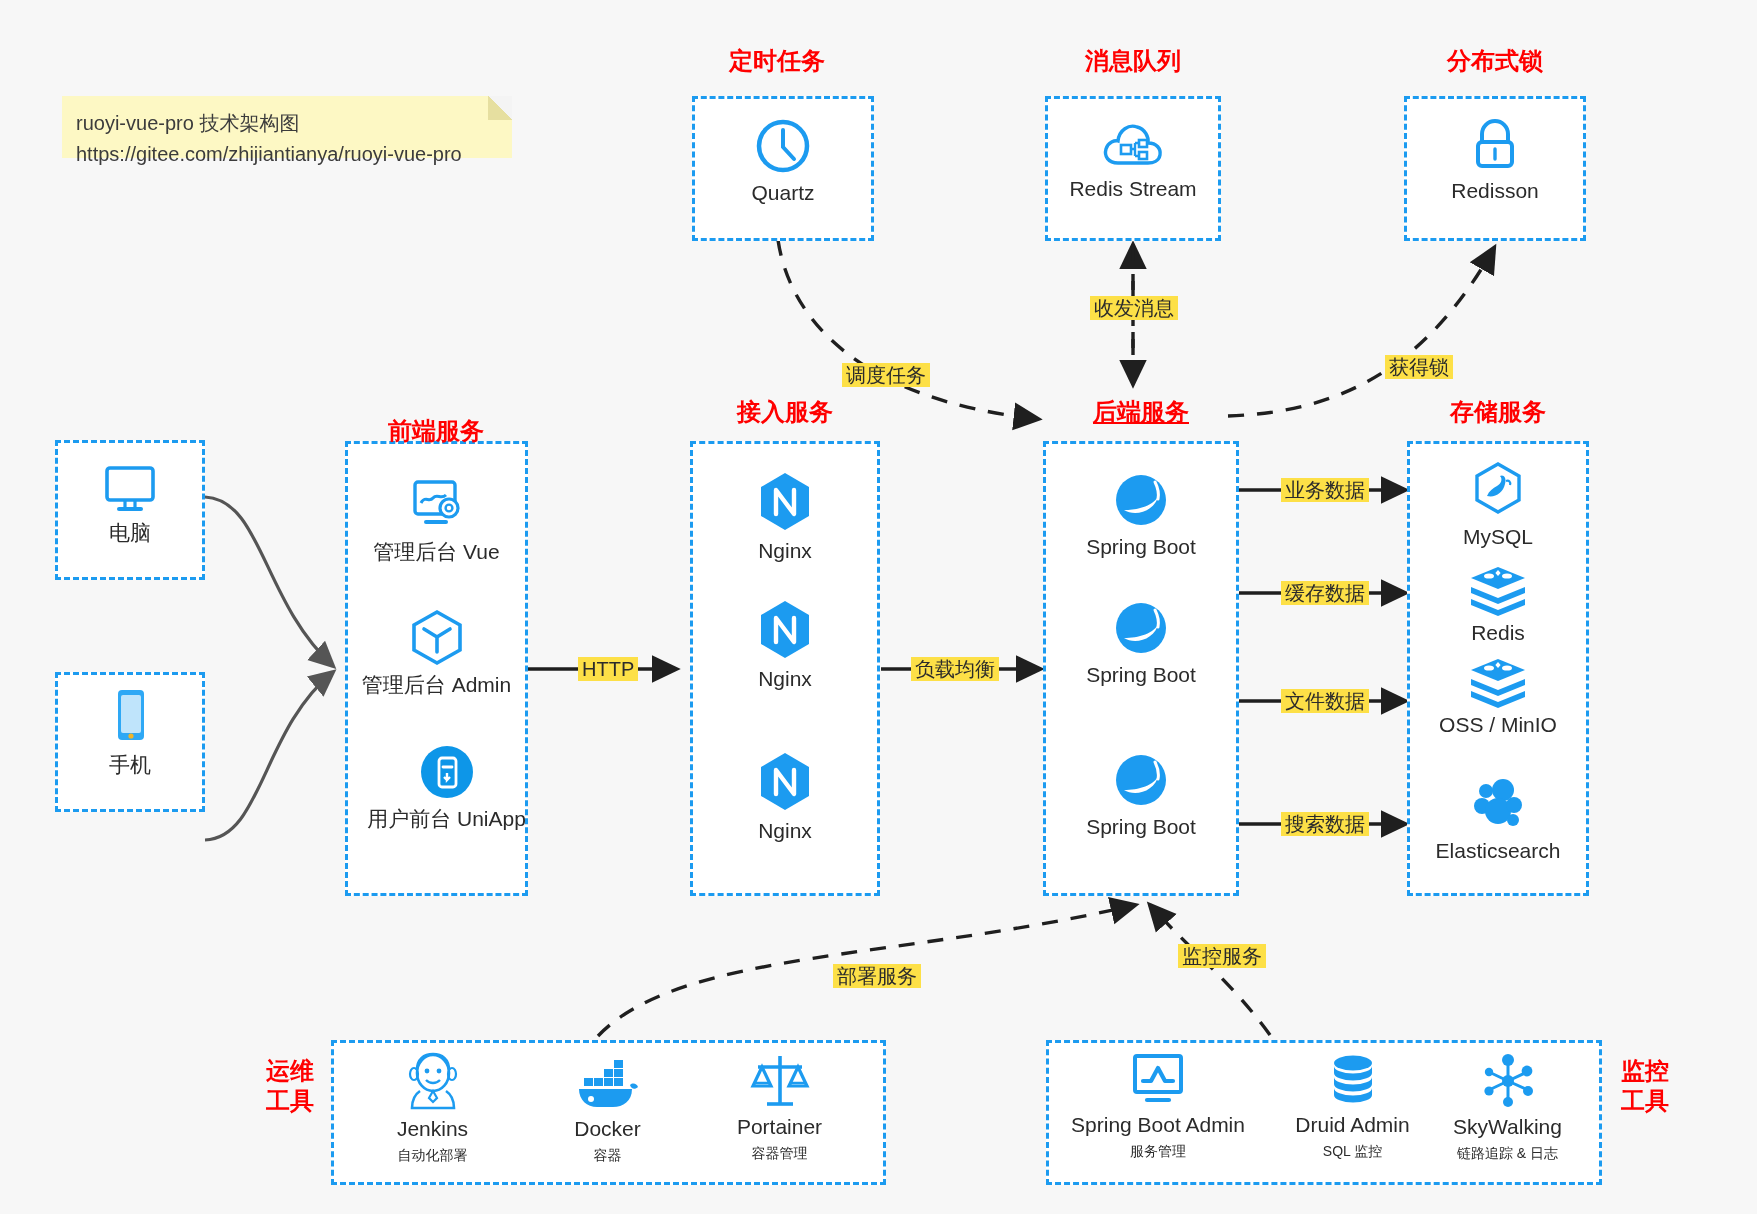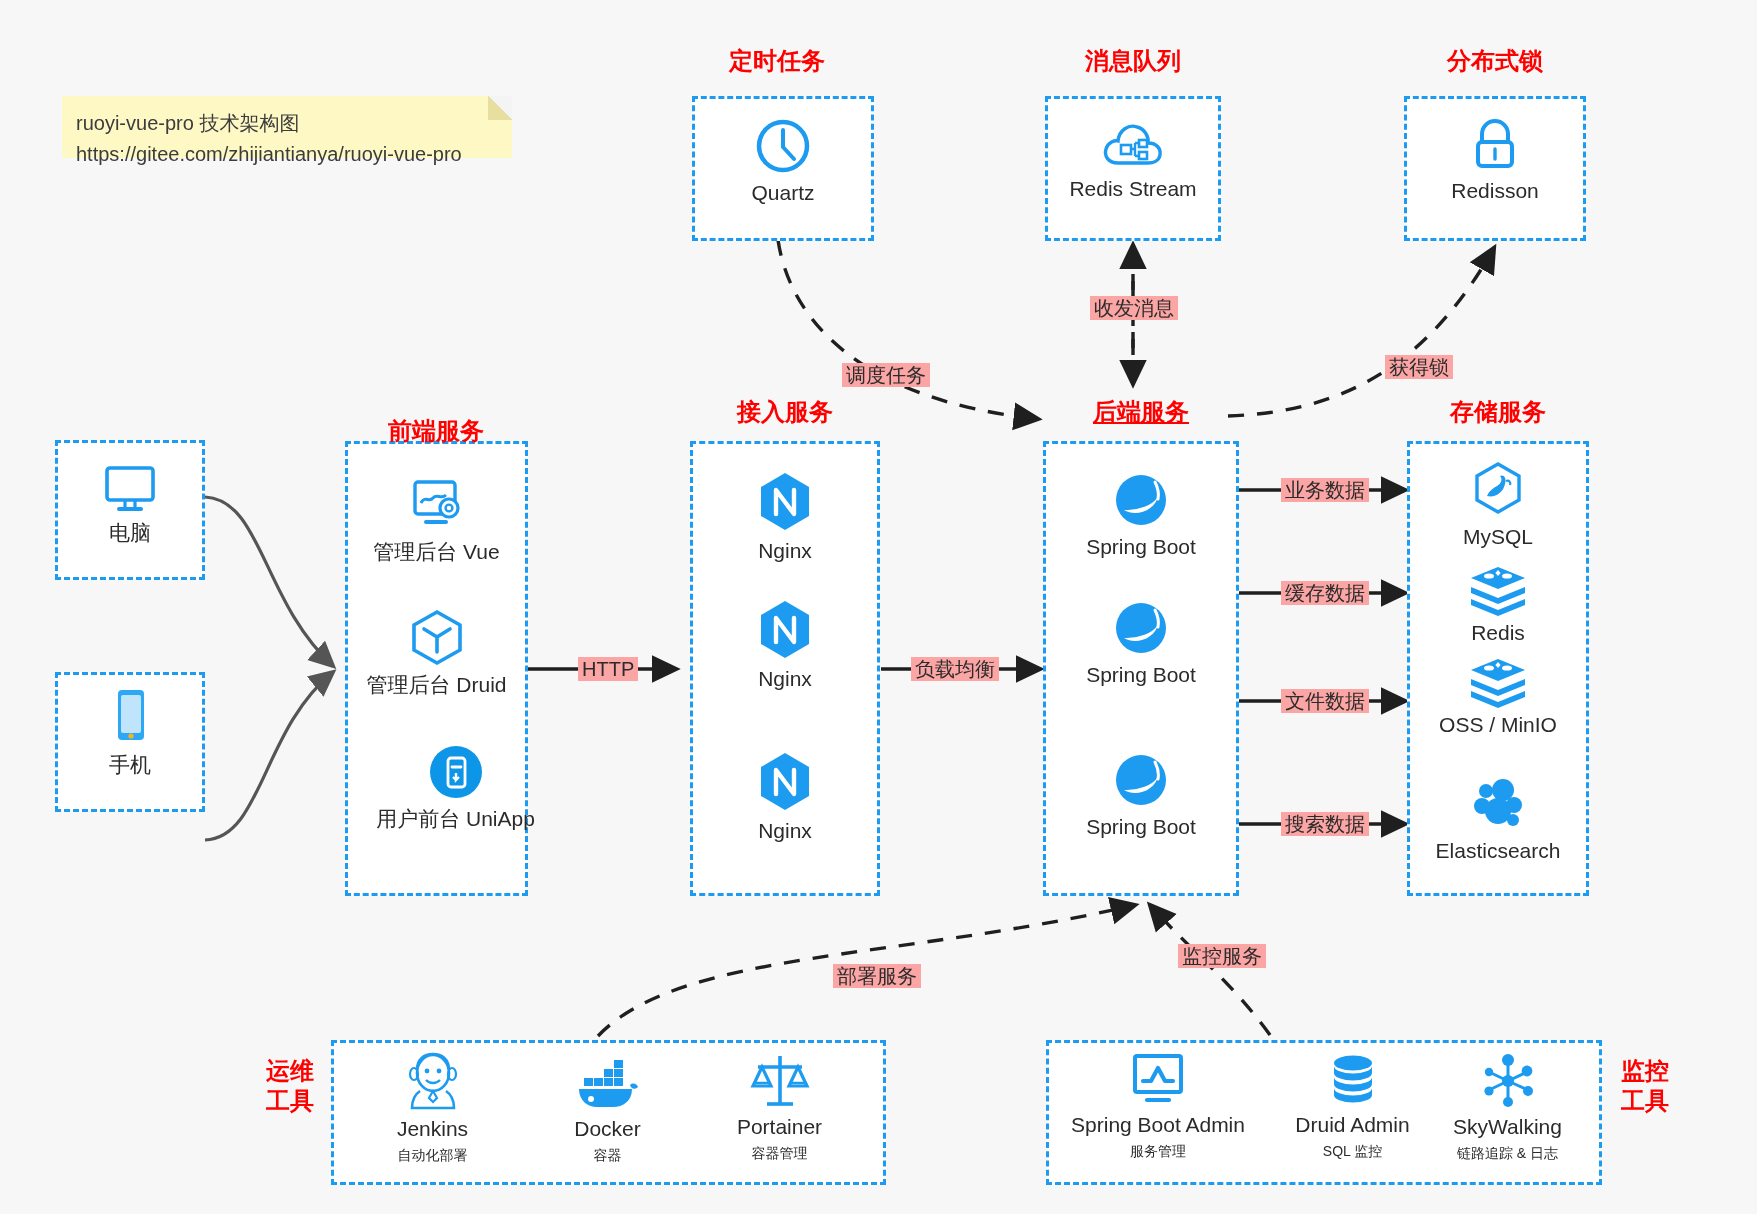--- a/index.html
+++ b/index.html
@@ -47,21 +47,21 @@
     margin-top:4px;
   }
   .node .cap2{
     font-size:14px;color:#2b2b2b;line-height:26px;white-space:nowrap;
   }
   .ico{display:block;margin:0 auto;}
 
   
   .elab{
     position:absolute;font-size:20px;color:#2b2b2b;
-    background:#fca5a5;padding:0 4px;white-space:nowrap;z-index:5;
+    background:#fde047;padding:0 4px;white-space:nowrap;z-index:5;
     line-height:24px;
   }
 </style>
 </head>
 <body>
 
 <div id="stage">
 
   <svg id="wires" viewBox="0 0 1757 1214">
     <defs>
@@ -170,24 +170,24 @@
       <path d="M20 49 L40 49" stroke="#1c9bf0" stroke-width="4" stroke-linecap="round"></path>
     </svg>
     <div class="cap">管理后台 Vue</div>
   </div>
 
   <div class="node" style="left:345px;top:606px;width:183px;">
     <svg class="ico" width="60" height="62" viewBox="0 0 60 62">
       <path d="M30 6 L53 19 L53 44 L30 57 L7 44 L7 19 Z" fill="none" stroke="#1c9bf0" stroke-width="3.6"></path>
       <path d="M30 31 L30 46 M30 31 L17 23 M30 31 L43 23" fill="none" stroke="#1c9bf0" stroke-width="3.6" stroke-linecap="round"></path>
     </svg>
-    <div class="cap">管理后台 Druid</div>
-  </div>
-
-  <div class="node" style="left:364px;top:742px;width:183px;">
+    <div class="cap">管理后台 Admin</div>
+  </div>
+
+  <div class="node" style="left:355px;top:742px;width:183px;">
     <svg class="ico" width="60" height="60" viewBox="0 0 60 60">
       <circle cx="30" cy="30" r="26" fill="#0d96e8"></circle>
       <rect x="22" y="16" width="17" height="29" rx="3" fill="none" stroke="#ffffff" stroke-width="2.8"></rect>
       <path d="M26 25 L35 25" stroke="#ffffff" stroke-width="2.8" stroke-linecap="round"></path>
       <path d="M30 31 L30 38 L33 35 L30 38 L27 35" stroke="#ffffff" stroke-width="2.4" fill="none"></path>
     </svg>
     <div class="cap">用户前台 UniApp</div>
   </div>
 
   <div class="grp-title" style="left:690px;top:396px;width:190px;">接入服务</div>

